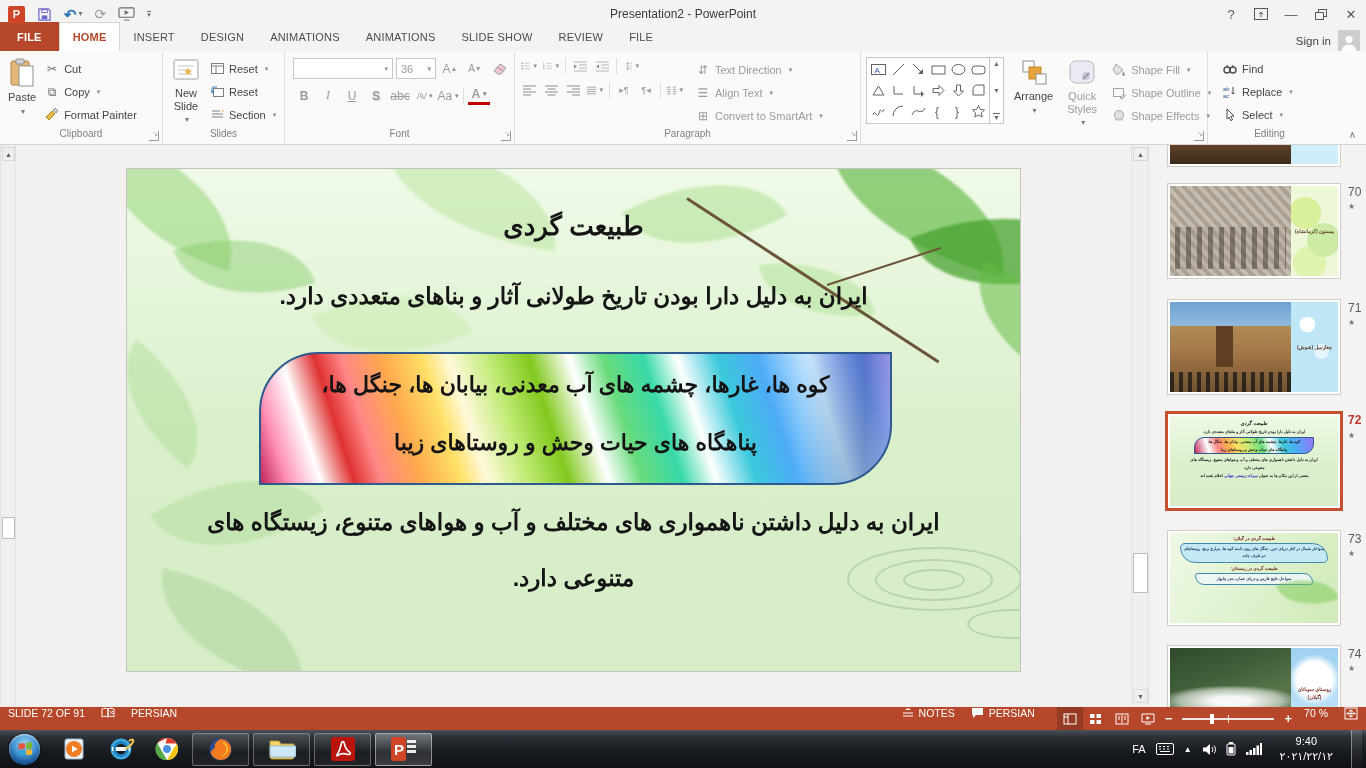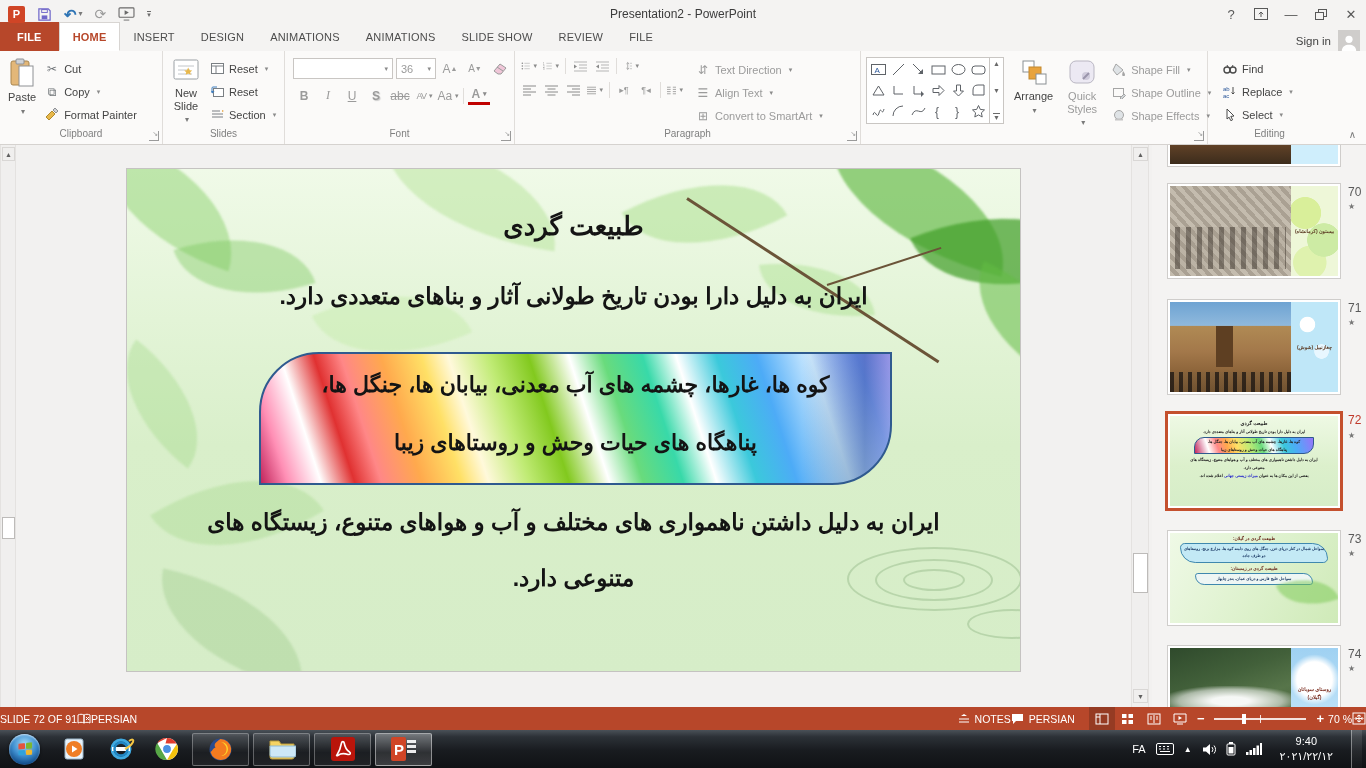--- a/index.html
+++ b/index.html
@@ -82,38 +82,38 @@
   .s-p3{top:456px;font-size:23px}
   .bluetxt{color:#2222cc}
   .sperr{text-decoration:underline wavy #e03131 1px;text-underline-offset:4px}
 
   
   .thumbpane{position:absolute;left:1152px;top:0;width:214px;height:593px;background:#f4f3f2;overflow:hidden}
   .tframe{position:absolute;left:15px;width:174px;height:96px;border:1px solid #cfcdcb;background:#fff;padding:2px}
   .tframe.sel{border:3px solid #c4502e;height:100px;left:13px;width:178px}
   .tslide{width:100%;height:100%;position:relative;overflow:hidden;direction:rtl}
   .tnum{position:absolute;left:196px;font-size:12px;color:#5a5a5a}
-  .tnum.sel{color:#c0392b;font-weight:normal}
+  .tnum.sel{color:#c0392b;font-weight:bold}
   .tstar{position:absolute;left:196px;font-size:8px;color:#777}
   .imgpart{position:absolute;top:0;bottom:0;left:0;width:72%}
   .bandpart{position:absolute;top:0;bottom:0;right:0;width:28%;display:flex;align-items:center;justify-content:center}
   .tcap{font-size:5px;color:#5b3a23;text-align:center;direction:rtl;line-height:1.6;font-weight:bold}
   .m-title{font-size:5px;text-align:center;font-weight:bold;color:#222;direction:rtl;margin-top:4px}
   .m-line{font-size:4px;text-align:center;color:#222;direction:rtl;margin-top:3px;font-weight:bold}
   .m-rainbow{width:72%;margin:3px auto 0;border:1px solid #2f5a8f;border-radius:10px 0 10px 0;padding:1px 2px;
       background:linear-gradient(72deg,#c2255c,#fff 12%,#ff8787 20%,#ffa94d 28%,#ffe066 36%,#c0eb75 46%,#69db7c 56%,#fff 64%,#3bc9db 74%,#4dabf7 84%,#9775fa 100%)}
   .banner{margin:2px auto 0;width:88%;border:1px solid #3f88ae;background:#c3e9f5;border-radius:8px 26px 8px 26px;
           padding:2px 2px;font-size:4px;color:#1c3b66;text-align:center;direction:rtl;line-height:1.7;font-weight:bold}
   .banner.white{background:#eef6f4;width:70%}
   .mhead{font-size:4.5px;color:#6b2d1f;font-weight:bold;text-align:center;direction:rtl;margin-top:3px}
 
   
   .statusbar{position:absolute;top:707px;left:0;right:0;height:23px;background:#b7472a;color:#fff;
              display:flex;align-items:center;font-size:10.5px}
-  .sb-item{display:flex;align-items:center;gap:5px;padding:0 0;height:100%}
+  .sb-item{display:flex;align-items:flex-start;gap:5px;padding:0 8px;height:100%}
   .sb-right{margin-left:auto;display:flex;align-items:center;height:100%}
   .viewbtn{width:26px;height:100%;display:flex;align-items:center;justify-content:center}
   .viewbtn.pressed{background:#953b23}
   .zoomtrack{width:92px;height:2px;background:rgba(255,255,255,.85);position:relative;margin:0 6px}
   .zoomtick{position:absolute;left:50%;top:-3px;width:1px;height:8px;background:rgba(255,255,255,.85)}
   .zoomthumb{position:absolute;left:30%;top:-4px;width:4px;height:10px;background:#fff}
   .zoompm{font-size:13px;font-weight:bold;padding:0 4px}
 
   
   .taskbar{position:absolute;top:730px;left:0;right:0;height:38px;

